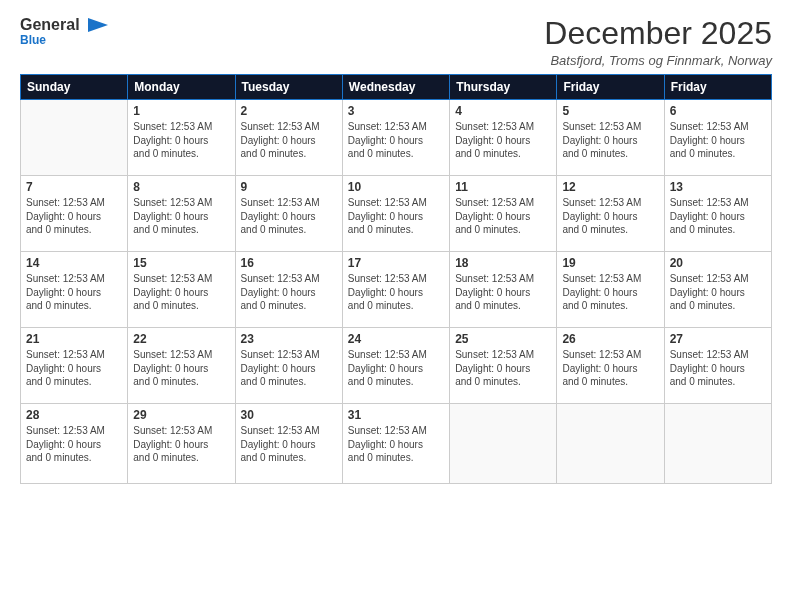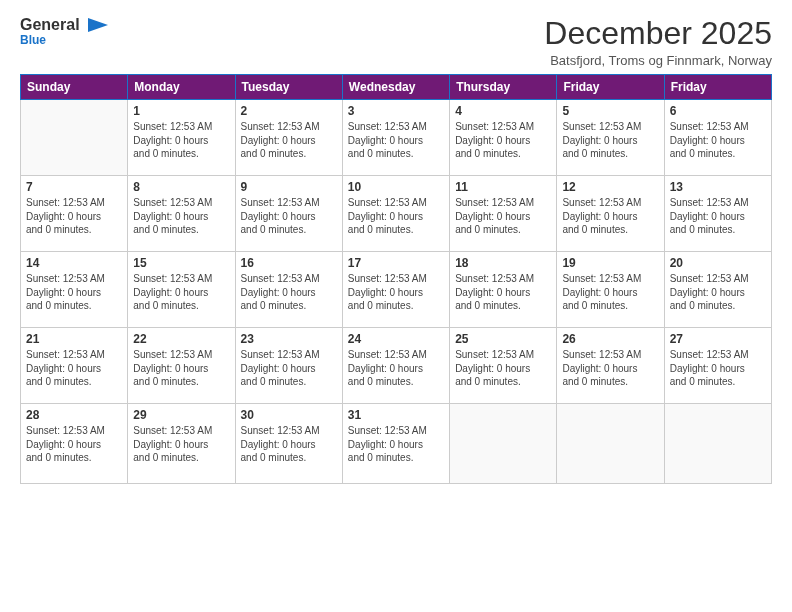--- a/index.html
+++ b/index.html
@@ -34,28 +34,29 @@
       font-size: 32px;
       font-weight: 300;
       color: #333;
       line-height: 1.1;
       text-align: center;
     }
     .location {
       font-size: 13px;
       color: #555;
       margin-top: 2px;
+      font-style: italic;
     }
     .calendar {
       width: 100%;
       border-collapse: collapse;
       margin-top: 4px;
     }
     .calendar th {
-      background-color: #701a75;
+      background-color: #0f172a;
       color: #fff;
       font-size: 12px;
       font-weight: bold;
       text-align: left;
       padding: 5px 6px;
       border: 1px solid #1a73c9;
     }
     .calendar td {
       border: 1px solid #ccc;
       vertical-align: top;

